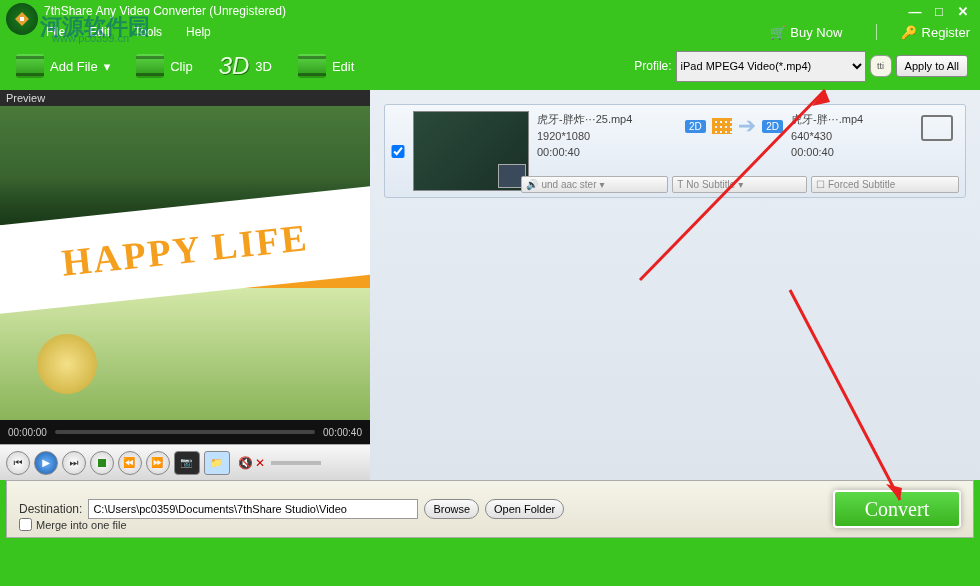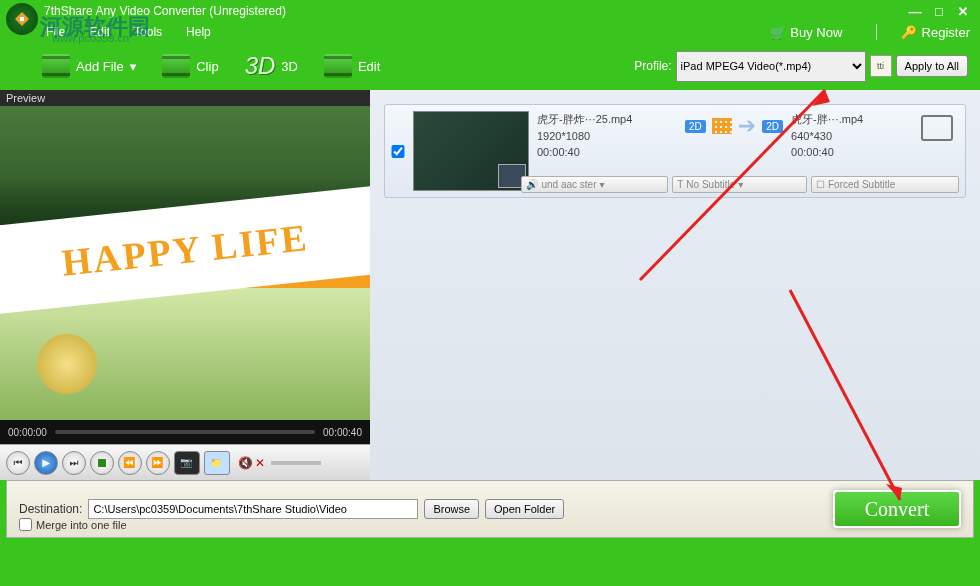--- a/index.html
+++ b/index.html
@@ -15,29 +15,29 @@
 .watermark { position:absolute; top:12px; left:40px; color:rgba(0,80,150,0.5); font-size:22px; font-weight:bold; pointer-events:none; z-index:100; }
 .watermark-sub { position:absolute; top:32px; left:52px; color:rgba(0,80,150,0.4); font-size:11px; pointer-events:none; z-index:100; }
 
 
 .menubar { height:20px; display:flex; align-items:center; padding-left:46px; gap:24px; color:#fff; font-size:12px; }
 .menubar .spacer { flex:1; }
 .menubar .rightlink { display:flex; align-items:center; gap:4px; cursor:pointer; margin-right:10px; font-size:13px; }
 .divider-v { width:1px; height:16px; background:rgba(255,255,255,0.6); }
 
 
-.toolbar { height:48px; display:flex; align-items:center; padding:0 12px 0 42px; gap:26px; color:#fff; font-size:13px; }
+.toolbar { height:48px; display:flex; align-items:center; padding:0 12px 0 16px; gap:26px; color:#fff; font-size:13px; }
 .toolbtn { display:flex; align-items:center; gap:6px; cursor:pointer; }
 .reel { width:28px; height:24px; background:linear-gradient(#5dd848,#2a9515); border-radius:3px; position:relative; }
 .reel::before,.reel::after { content:""; position:absolute; left:0; right:0; background:rgba(0,0,0,0.35); height:3px; }
 .reel::before{top:2px;} .reel::after{bottom:2px;}
 .td3d { font-family:'Arial Black',sans-serif; font-size:24px; font-style:italic; color:#e8ffe0; text-shadow:1px 1px 0 #1a7a0a; }
 .profile { margin-left:auto; display:flex; align-items:center; gap:4px; font-size:12px; }
 .profile select { width:190px; height:31px; font-size:11px; border:1px solid #888; }
-.ttitool { width:22px; height:22px; background:#f5f5e8; border:1px solid #999; border-radius:1px; display:flex; align-items:center; justify-content:center; font-size:9px; color:#555; cursor:pointer;}
+.ttitool { width:22px; height:22px; background:#f5f5e8; border:1px solid #999; border-radius:7px; display:flex; align-items:center; justify-content:center; font-size:9px; color:#555; cursor:pointer;}
 .applybtn { height:22px; padding:0 8px; font-size:11px; background:linear-gradient(#fefefe,#e5e5e5); border:1px solid #888; border-radius:3px; cursor:pointer; }
 
 
 .main { display:flex; height:390px; }
 .left { width:370px; background:#3ac41e; display:flex; flex-direction:column; }
 .preview-hdr { background:#2a2a2a; color:#ddd; font-size:11px; padding:2px 6px; }
 .preview-img { flex:1; background:#f49f1e; position:relative; overflow:hidden; }
 .pv-top { height:38%; background:linear-gradient(#4a7a3a,#2d5428); position:relative; }
 .pv-top::after{content:"";position:absolute;bottom:0;left:0;right:0;height:40%;background:linear-gradient(to top,#1a3a18,transparent);}
 .pv-band { position:absolute; top:32%; left:-10%; right:-10%; height:28%; background:#fff; transform:rotate(-6deg); display:flex; align-items:center; justify-content:center; font-family:'Arial Black'; font-size:38px; font-weight:900; color:#f49f1e; letter-spacing:2px; }
@@ -66,21 +66,21 @@
 .gridic { width:20px; height:16px; background:repeating-linear-gradient(90deg,#f4a020 0 3px,transparent 3px 5px),repeating-linear-gradient(#f4a020 0 3px,transparent 3px 5px);}
 .arrow { font-size:22px; color:#a0c0e8;}
 .meta2 { font-size:11px; color:#444; line-height:1.5; }
 .devic { width:32px; height:26px; border:2px solid #777; border-radius:3px; margin-left:auto; margin-right:6px; margin-top:4px;}
 .subsrow { position:absolute; bottom:4px; left:136px; right:6px; display:flex; gap:4px; }
 .subbtn { flex:1 1 auto; background:linear-gradient(#fafafa,#e4e4e4); border:1px solid #b0b0b0; border-radius:2px; font-size:10px; color:#888; padding:2px 4px; display:flex; align-items:center; gap:3px; cursor:pointer; white-space:nowrap; }
 
 
 .bottom { height:58px; margin:0 6px 6px 6px; background:linear-gradient(#f4f4e8,#e8e4d4); border:1px solid #aaa; display:flex; align-items:center; padding:0 12px; gap:6px; font-size:12px; color:#333; position:relative; }
 .dest-input { width:330px; height:20px; border:1px solid #999; font-size:11px; padding:0 4px; background:#fff;}
-.smallbtn { height:20px; padding:0 8px; font-size:11px; background:linear-gradient(#fafafa,#e0e0e0); border:1px solid #888; border-radius:3px; cursor:pointer;}
+.smallbtn { height:20px; padding:0 8px; font-size:11px; background:linear-gradient(#fafafa,#e0e0e0); border:1px solid #888; border-radius:10px; cursor:pointer;}
 .mergerow { position:absolute; bottom:6px; left:12px; font-size:11px; display:flex; align-items:center; gap:4px; color:#333;}
 .convertbtn { margin-left:auto; width:128px; height:38px; background:linear-gradient(#5cd848,#3ab41e); border:2px solid #fff; border-radius:4px; color:#fff; font-size:20px; font-family:'Comic Sans MS',cursive; cursor:pointer; box-shadow:0 0 6px rgba(0,0,0,0.3);}
 
 
 .redarrow { position:absolute; pointer-events:none; z-index:200; }
 .redarrow line { stroke:#e82020; stroke-width:3; }
 .redarrow polygon { fill:#e82020; }
 </style>
 </head>
 <body>

